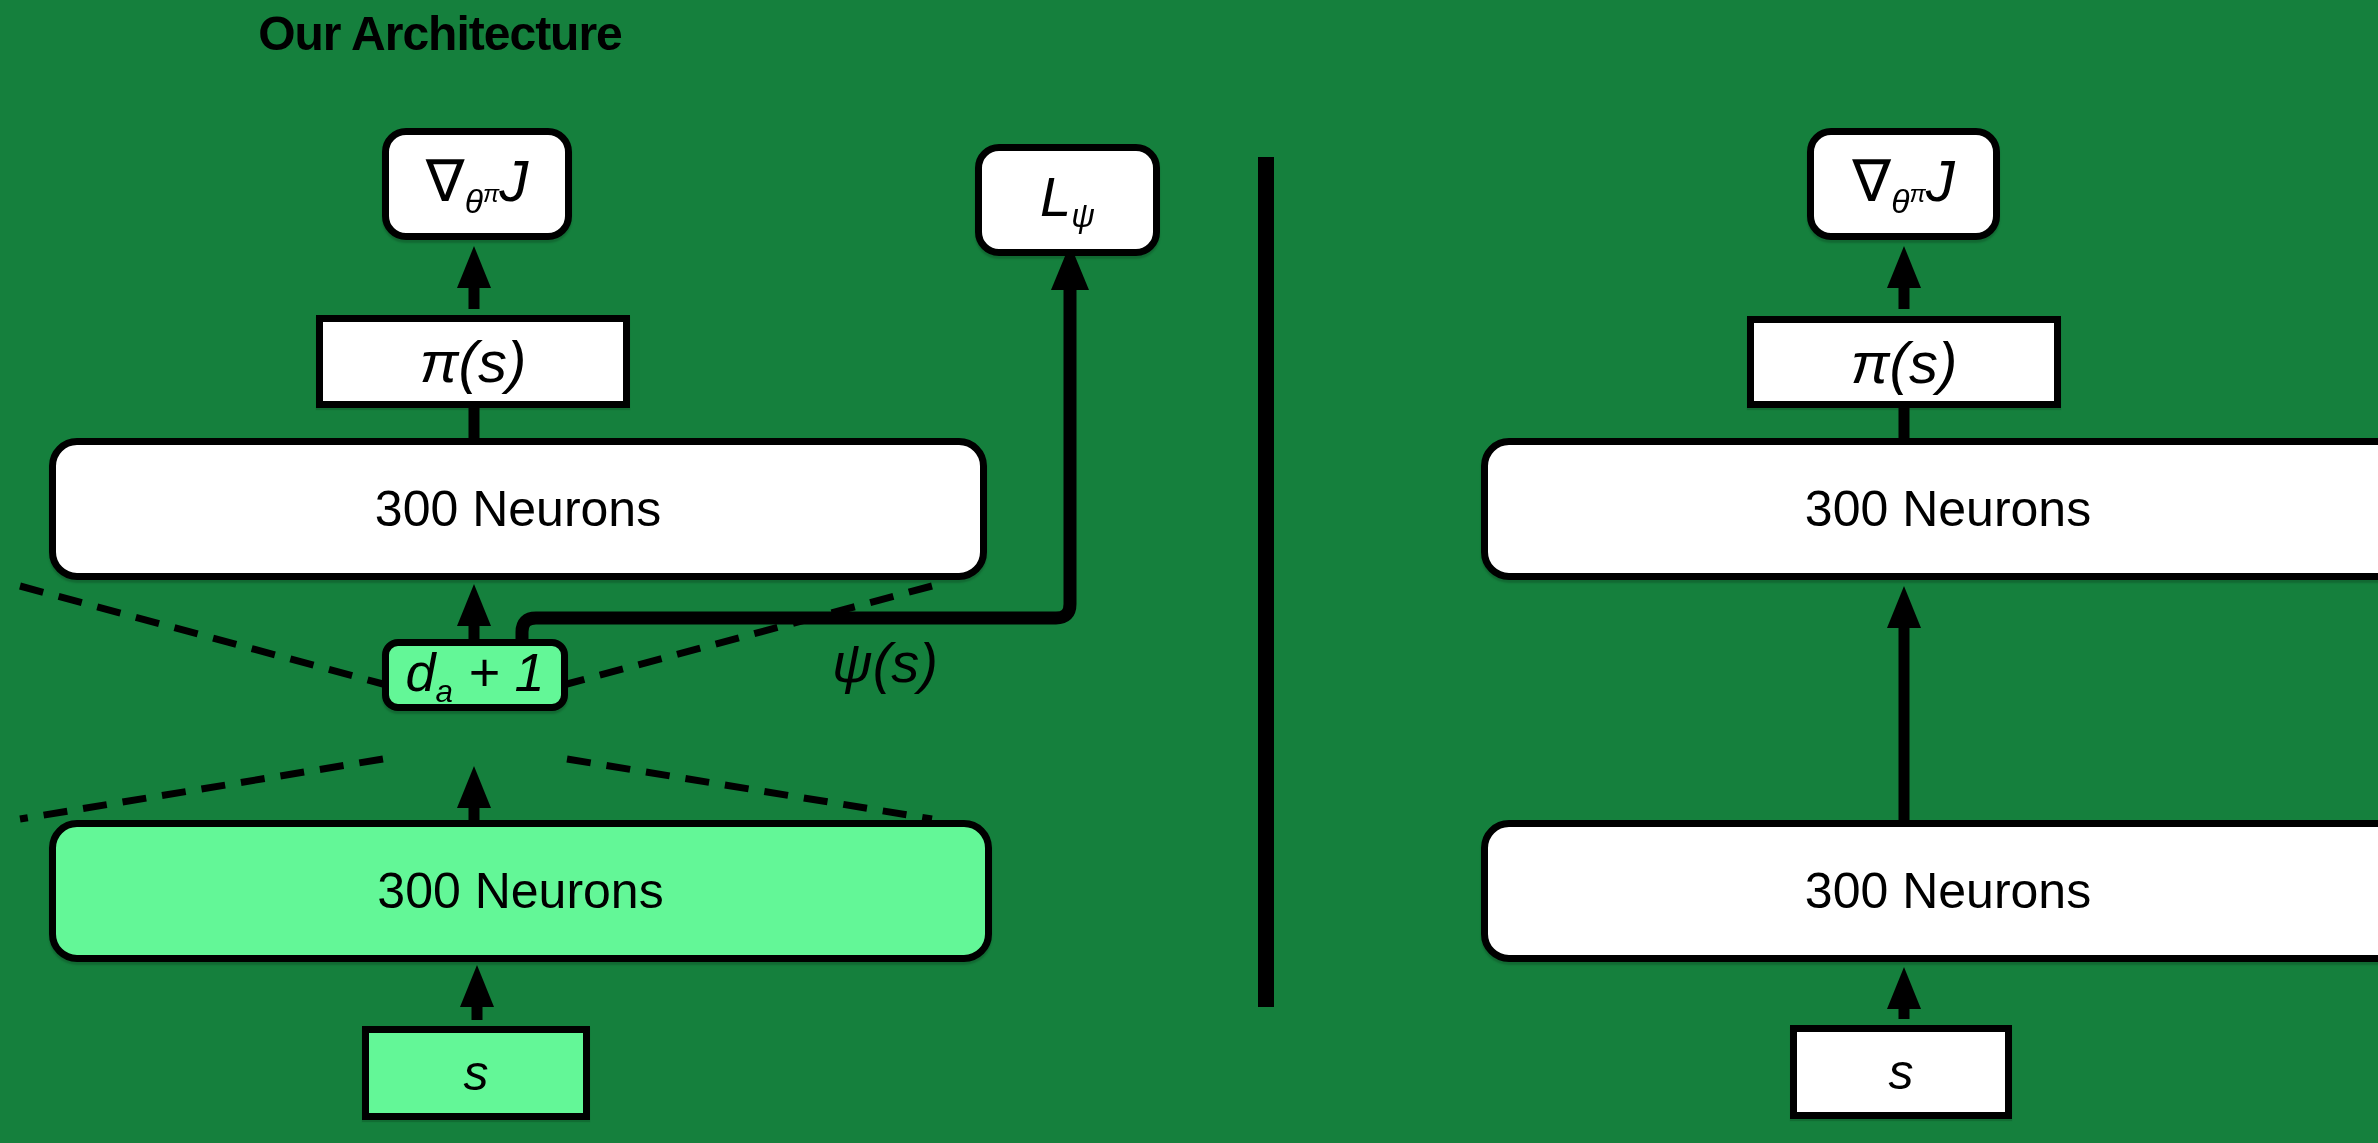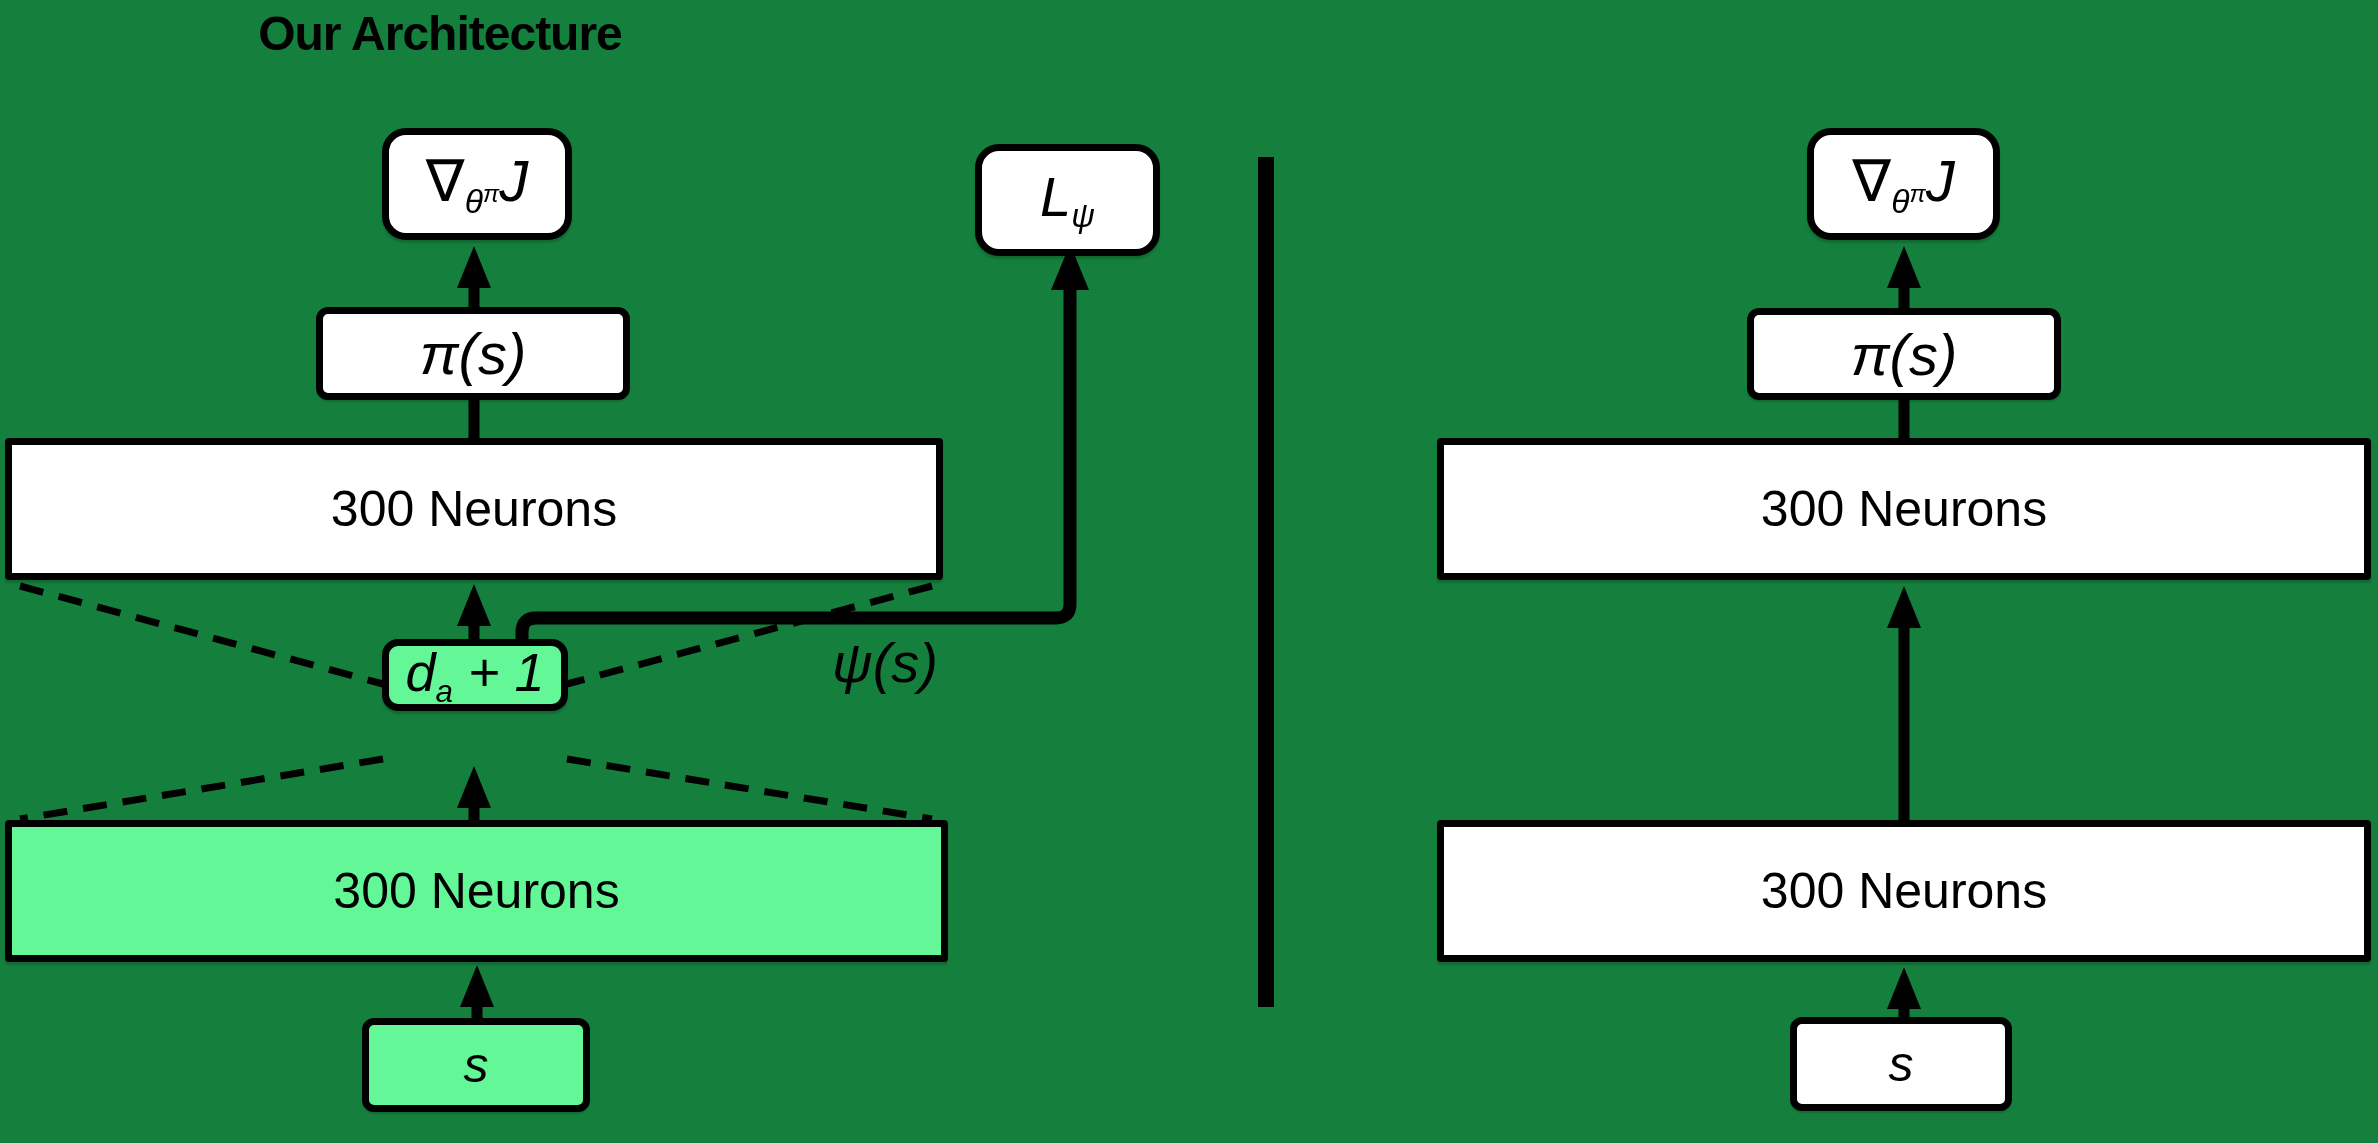--- a/index.html
+++ b/index.html
@@ -9,23 +9,23 @@
     font-family:"Liberation Sans", sans-serif;
   }
   #connector-layer { position:absolute; left:0; top:0; z-index:1; }
   .box {
     position:absolute; z-index:2; box-sizing:border-box;
     border:7px solid #000; background:#fff;
     display:flex; align-items:center; justify-content:center;
     box-shadow:0 3px 2px rgba(0,0,0,0.18);
   }
   .rounded { border-radius:24px; }
-  .rounded-lg { border-radius:4px; }
+  .rounded-lg { border-radius:28px;margin-left:44px; }
   .rounded-sm { border-radius:16px; }
-  .sharp { border-radius:12px; box-shadow:0 2px 1px rgba(0,0,0,0.15); }
+  .sharp { border-radius:0; box-shadow:0 2px 1px rgba(0,0,0,0.15);margin-top:8px; }
   .green { background:var(--green); }
   .title {
     position:absolute; z-index:2; text-align:center;
     font-weight:bold; font-size:48px; color:#000; letter-spacing:-1px;
   }
   .neurons-label { font-size:50px; color:#000; }
   .math { font-family:Liberation Sans, sans-serif; font-style:italic; color:#000; }
   .grad-label { font-size:58px; }
   .nabla { font-style:normal; }
   .msub { font-size:0.58em; vertical-align:-0.35em; }

